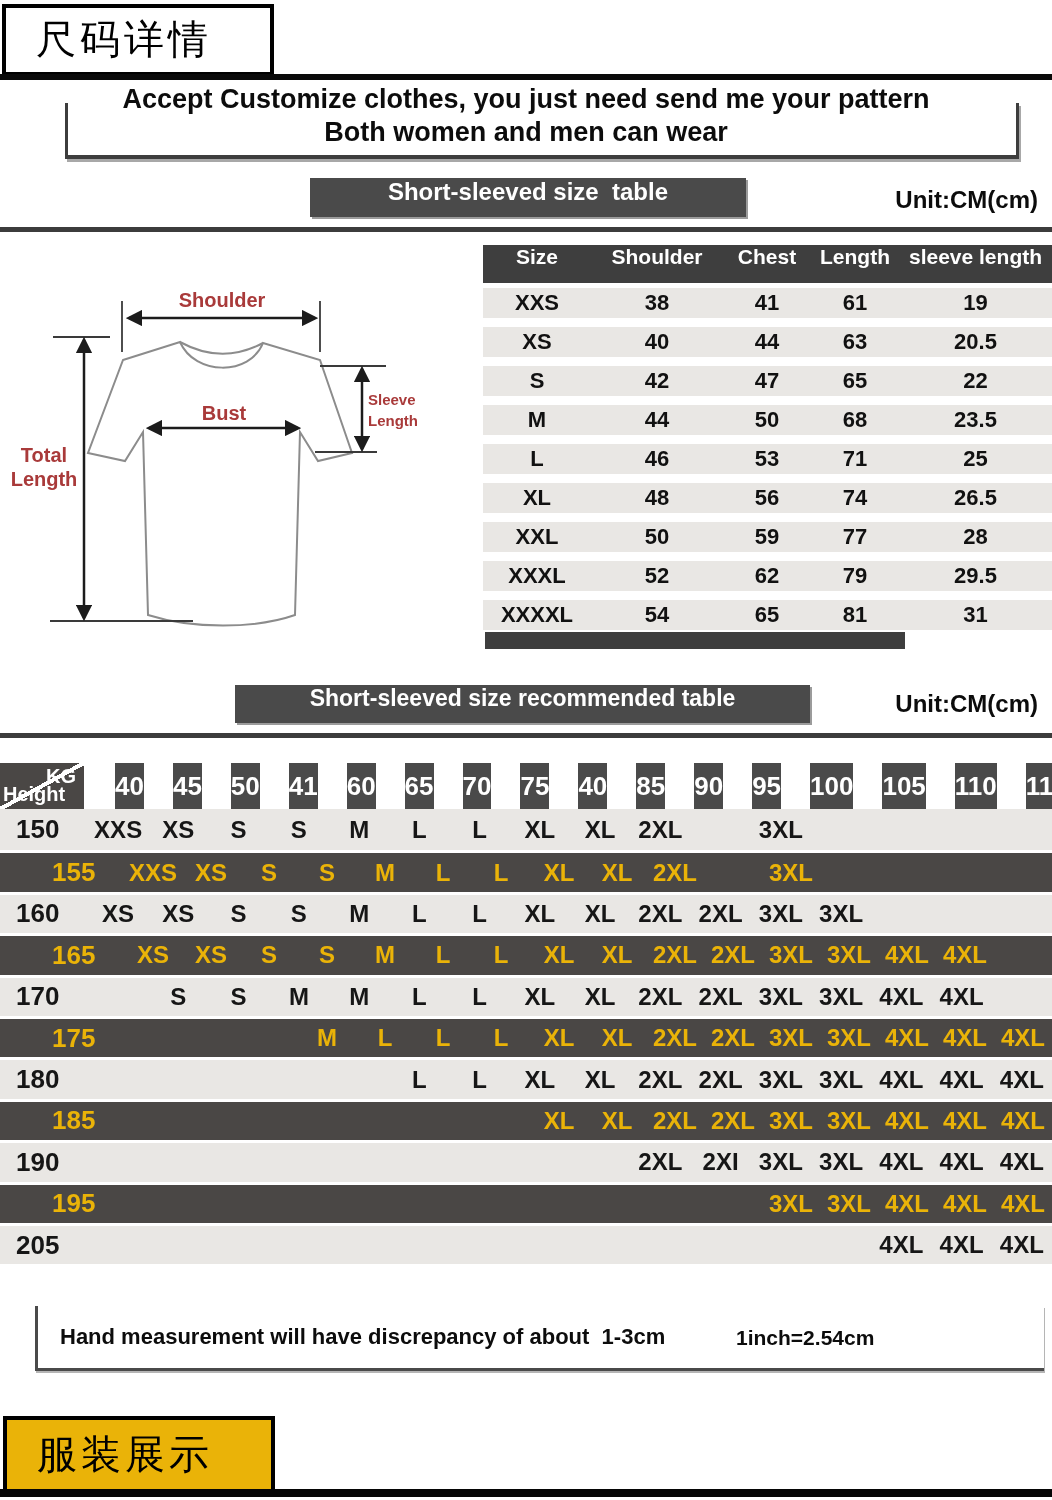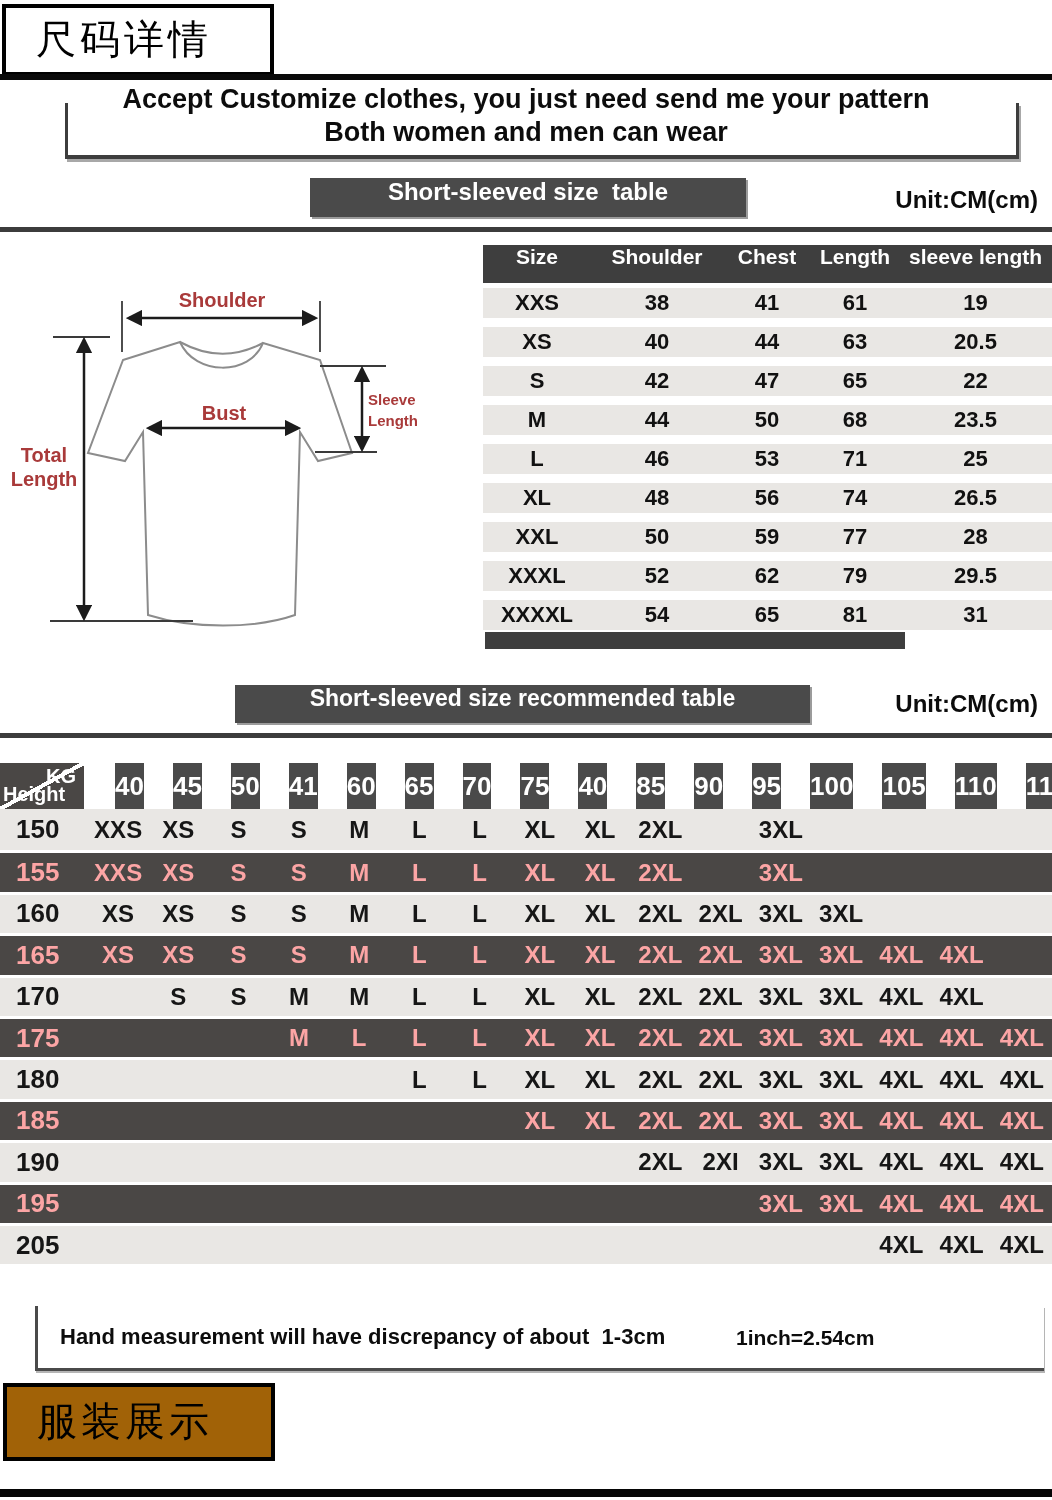--- a/index.html
+++ b/index.html
@@ -52,32 +52,32 @@
   .corner{margin-right:4px;background:
       linear-gradient(to bottom right,rgba(0,0,0,0) calc(50% - 2px),#fff calc(50% - 2px),#fff calc(50% + 2px),rgba(0,0,0,0) calc(50% + 2px)),
       var(--row-dark,#4a4745);position:relative;color:#fff;}
   .corner .kg{position:absolute;right:8px;top:2px;font-size:20px;}
   .corner .hgt{position:absolute;left:3px;bottom:3px;font-size:20px;}
   .w-box{margin:0 2px;background:var(--bar-dark,#464442);color:#fff;display:flex;align-items:center;justify-content:center;font-size:26px;}
   .m-body{left:0;top:809px;width:1052px;}
   .m-row{display:grid;grid-template-columns:88px repeat(16,1fr);align-items:center;height:41.4px;box-sizing:border-box;}
   .m-row + .m-row{border-top:3px solid #fff;}
   .m-row.light{background:var(--row-light,#e9e7e4);color:#161616;}
-  .m-row.dark{background:var(--row-dark,#4a4745);color:#fca5a5;}
+  .m-row.dark{background:var(--row-dark,#4a4745);color:#eab308;padding-left:36px;}
   .m-height{padding-left:16px;font-size:26px;}
   .m-cell{text-align:center;font-size:24px;}
 
   
   .note-frame{left:35px;top:1306px;width:1006px;height:62px;
       border-left:3px solid #4a4a4a;border-bottom:3px solid #4a4a4a;box-shadow:1px 2px 0 #b5b5b5;}
   .note-text{left:60px;top:1324px;font-size:22px;color:#0c0c0c;white-space:pre;}
   .note-conv{left:736px;top:1326px;font-size:21px;color:#0c0c0c;}
 
   
-  .footer-box{left:3px;top:1383px;width:264px;height:70px;border:4px solid #000;background:#a16207;}
+  .footer-box{left:3px;top:1416px;width:264px;height:70px;border:4px solid #000;background:#eab308;}
   .footer-box .cn-title{line-height:70px;}
   .footer-line{left:0;top:1489px;width:1052px;height:8px;background:#050505;}
 </style>
 </head>
 <body>
 
 <div class="page">
 
   <div class="abs header-box">
     <div class="cn-title">尺码详情</div>

